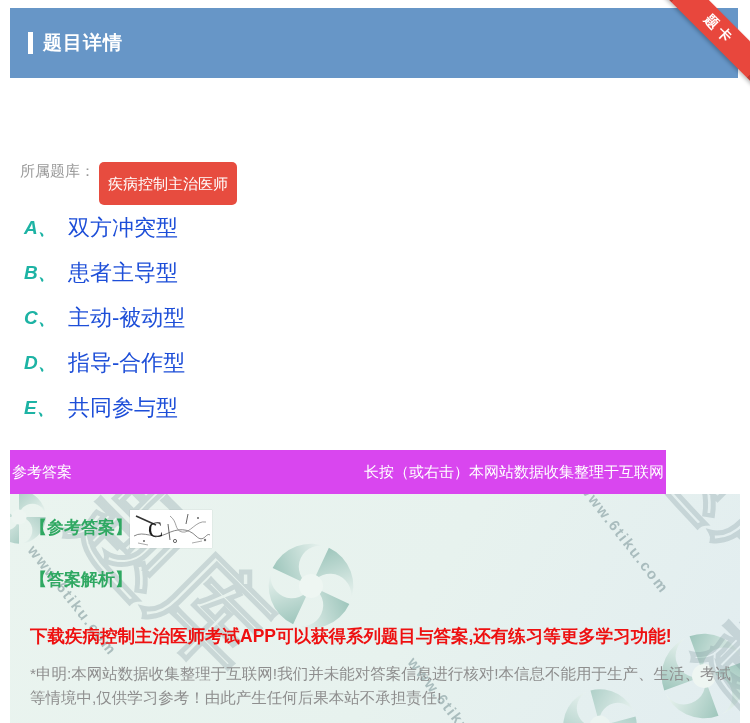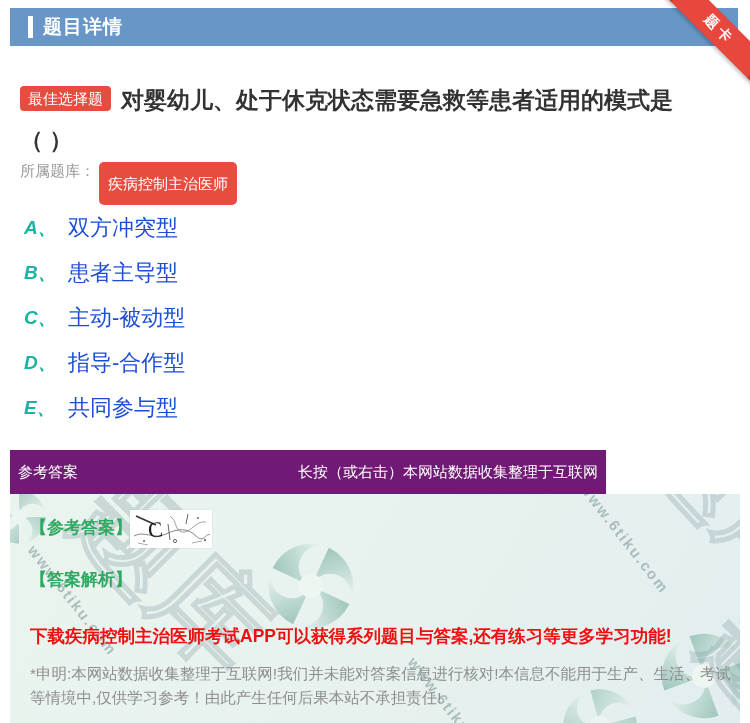--- a/index.html
+++ b/index.html
@@ -1,21 +1,21 @@
 <!DOCTYPE html>
 <html><head>
 <meta charset="utf-8">
 <style>
   * { margin:0; padding:0; box-sizing:border-box; }
   html,body { width:750px; }
   body { font-family:"Liberation Sans","DejaVu Sans",sans-serif; background:#ffffff; }
   .page { position:relative; width:750px; height:723px; background:#fff; overflow:hidden; }
 
   
-  .top-bar { position:absolute; top:8px; left:10px; width:728px; height:38px;
+  .top-bar { position:absolute; top:8px; left:10px; width:728px; height:70px;
              background:#6796c7; display:flex; align-items:center; padding-left:18px; }
   .title-accent { width:5px; height:22px; background:#ffffff; margin-right:10px; }
   .page-title { color:#ffffff; font-size:19px; font-weight:bold; letter-spacing:1px; }
 
   
   .ribbon { position:absolute; top:16px; right:-34px; width:130px; transform:rotate(45deg);
             background:linear-gradient(90deg,#c23a31 0 9%,#e8473d 9% 91%,#c23a31 91%);
             color:#fff; text-align:center; font-size:14px; font-weight:bold;
             padding:5px 0; letter-spacing:4px; box-shadow:0 2px 4px rgba(0,0,0,.25); cursor:pointer; }
 
@@ -31,23 +31,23 @@
                 line-height:1; padding:14px 9px; border-radius:5px; margin-left:4px; cursor:pointer; }
 
   
   .options { position:absolute; top:205px; left:24px; width:700px; }
   .option-row { height:45px; display:flex; align-items:center; }
   .option-letter { color:#1db3a4; font-size:19px; font-weight:bold; font-style:italic;
                    width:44px; flex:0 0 44px; }
   .option-text { color:#1d4ed8; font-size:22px; }
 
   
-  .answer-bar { position:absolute; top:450px; left:10px; width:596px; height:44px;
-                background:#701a75; color:#fff; display:flex; align-items:center;
-                justify-content:space-between; padding:0 8px; font-size:15px; }
+  .answer-bar { position:absolute; top:450px; left:10px; width:656px; height:44px;
+                background:#d946ef; color:#fff; display:flex; align-items:center;
+                justify-content:space-between; padding:0 2px; font-size:15px; }
 
   
   .answer-section { position:absolute; top:494px; left:10px; width:730px; height:229px;
                     background:linear-gradient(120deg,#eaf4ef 0%,#e7f2ee 55%,#e2edf0 100%);
                     overflow:hidden; }
   .ans-label { position:absolute; left:20px; color:#2fa862; font-size:17px; font-weight:bold; }
   .ans-label.ref { top:22px; }
   .ans-label.analysis { top:74px; }
   .captcha { position:absolute; left:120px; top:16px; width:82px; height:38px; background:#fff;
              box-shadow:0 0 1px rgba(0,0,0,.2); }
@@ -70,24 +70,20 @@
 
 <div class="page">
 
   <div class="top-bar">
     <div class="title-accent"></div>
     <div class="page-title">题目详情</div>
   </div>
 
   <div class="ribbon">题卡</div>
 
-  <div class="question-block">
-    <span class="type-badge">最佳选择题</span><span>对婴幼儿、处于休克状态需要急救等患者适用的模式是</span><br>
-    <span>（ ）</span>
-  </div>
 
   <div class="bank-row">
     <span>所属题库：</span>
     <span class="bank-badge">疾病控制主治医师</span>
   </div>
 
   <div class="options">
     <div class="option-row">
       <span class="option-letter">A、</span>
       <span class="option-text">双方冲突型</span>

